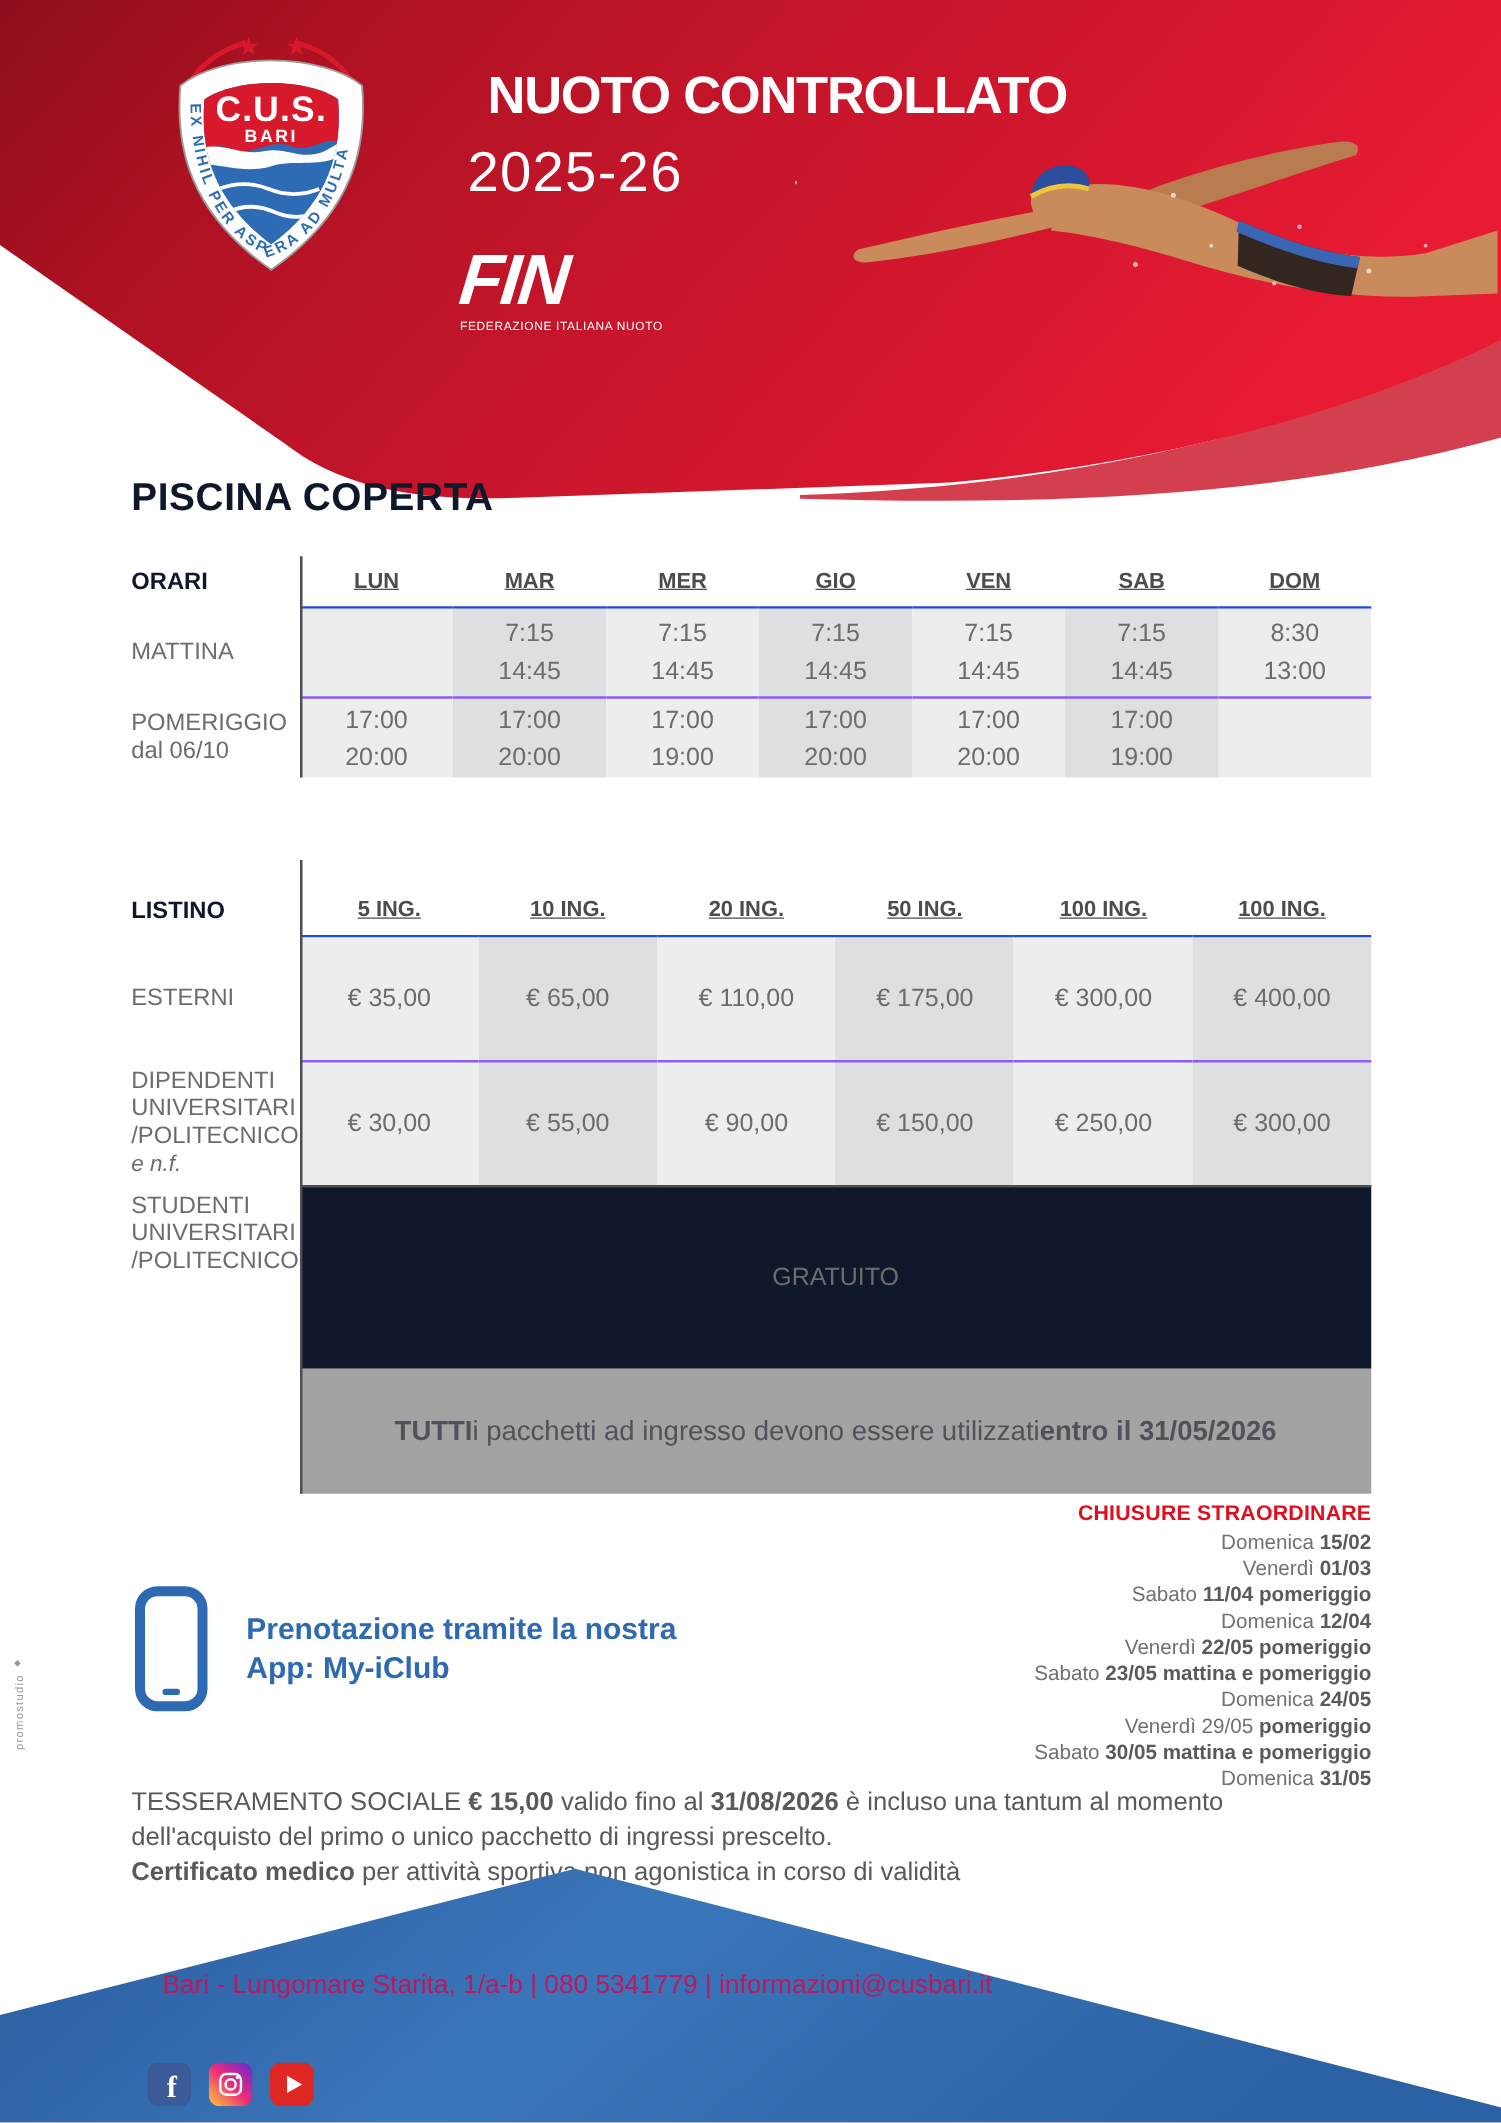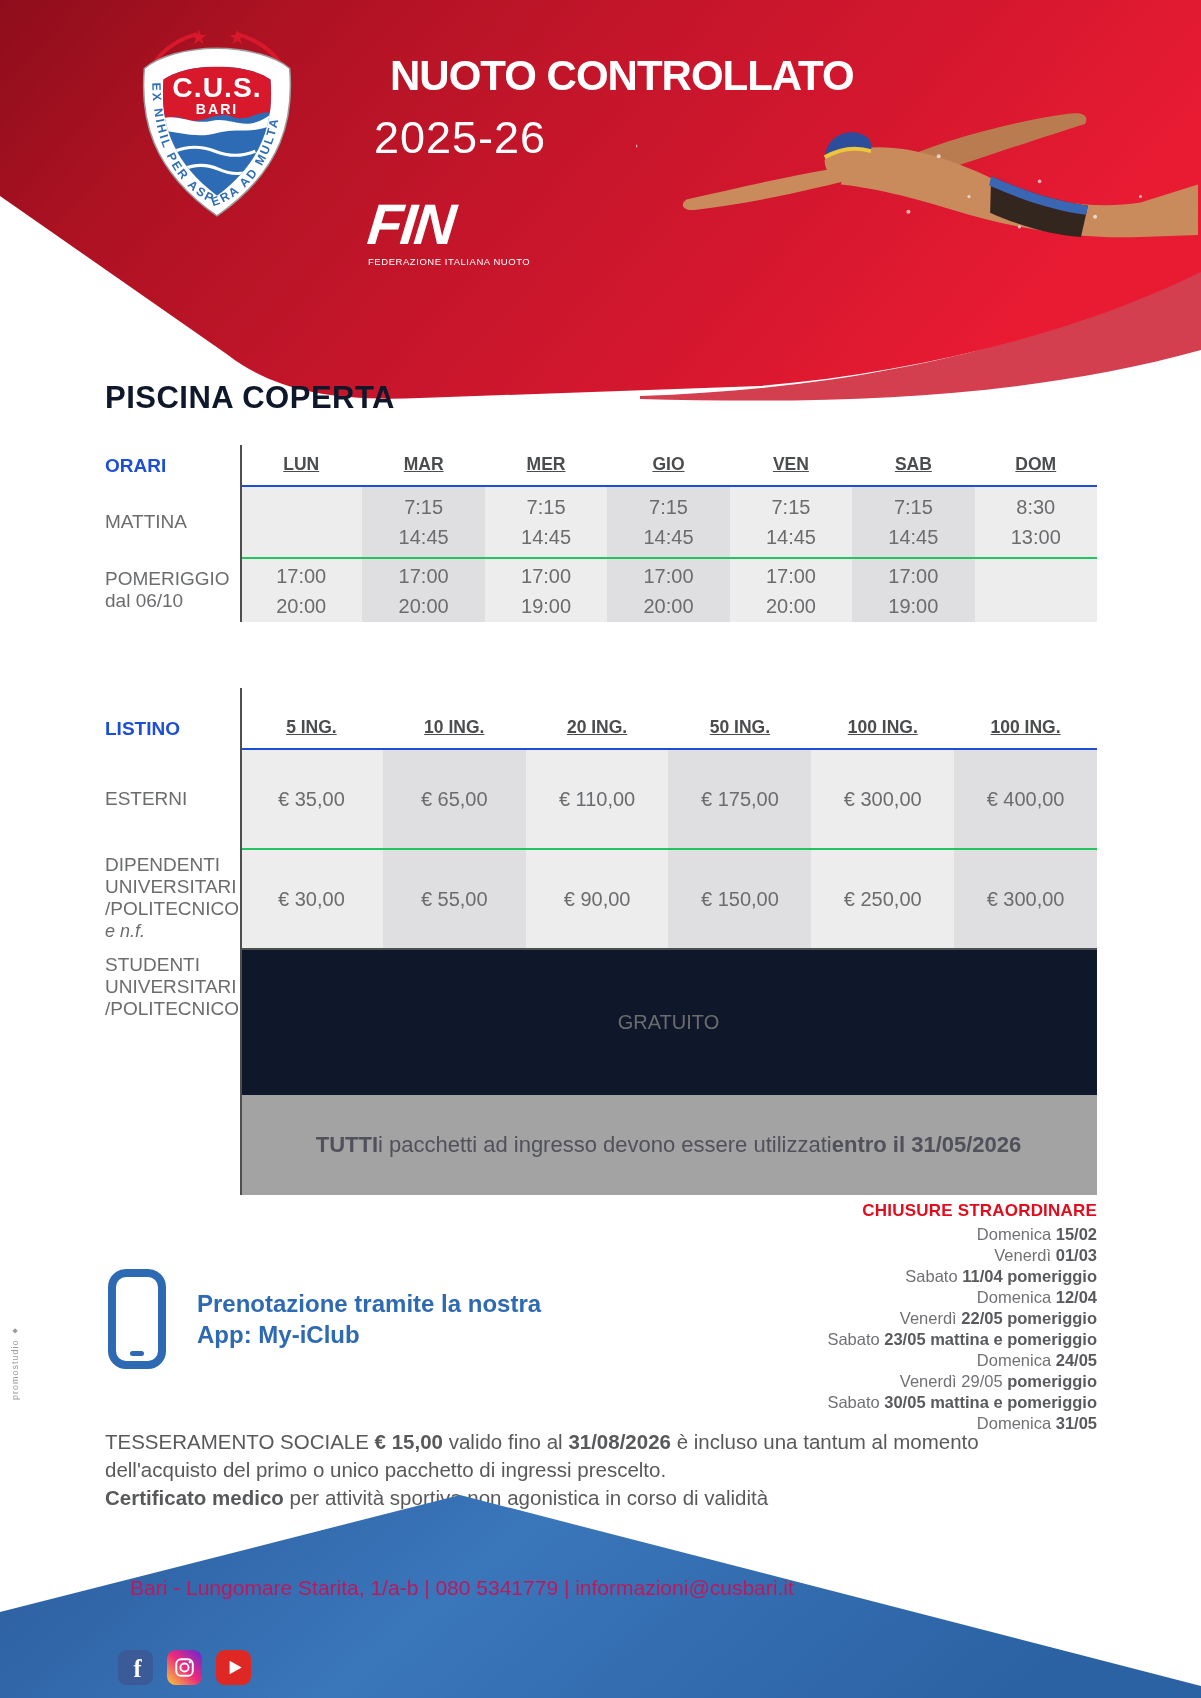--- a/index.html
+++ b/index.html
@@ -23,30 +23,30 @@
   
   .grid-table{position:absolute;left:105px;width:992px;display:grid;}
   #orari-table{top:445px;grid-template-columns:135px repeat(7,1fr);
         grid-template-rows:42px 70px 65px;}
   #listino-table{top:688px;grid-template-columns:135px repeat(6,1fr);
         grid-template-rows:62px 98px 100px 147px 100px;}
   .vline{position:absolute;left:135px;top:0;bottom:0;width:2px;background:#4d4e50;z-index:3;}
   .t-label{display:flex;flex-direction:column;justify-content:center;background:#fff;
         color:#6b6c6e;font-size:19px;line-height:22px;padding-right:6px;}
   .t-label.head{justify-content:flex-end;padding-bottom:10px;font-weight:700;
-        color:#1d4ed8;font-size:19px;}
+        color:#0f172a;font-size:19px;}
   .t-label.toplab{justify-content:flex-start;padding-top:6px;}
   .t-label .ital{font-style:italic;font-size:18px;}
   .t-dayhead{display:flex;align-items:flex-end;justify-content:center;padding-bottom:10px;
         font-weight:700;color:#4b4c4e;font-size:17.5px;border-bottom:2px solid #1d4ed8;text-decoration:underline;}
   .t-cell{display:flex;flex-direction:column;align-items:center;justify-content:center;
         color:#6b6c6e;font-size:20px;line-height:30px;}
   .t-cell.light{background:#ededee;}
   .t-cell.dark{background:#dfdfe1;}
-  .t-cell.rowsep{border-top:2px solid #22c55e;align-items:center;}
+  .t-cell.rowsep{border-top:2px solid #8b5cf6;align-items:center;}
   .t-span{grid-column:2 / -1;display:flex;align-items:center;justify-content:center;
         background:#0f172a;color:#6b6c6e;font-size:20px;border-top:2px solid #4d4e50;}
   .t-notice{grid-column:2 / -1;display:flex;align-items:center;justify-content:center;
         background:#a3a3a3;color:#50515a;font-size:22px;}
   .t-notice .b{font-weight:700;}
   
   .chiusure{position:absolute;right:104px;top:1201px;width:520px;text-align:right;}
   .chiusure-title{font-size:17px;font-weight:700;color:#e30c1c;letter-spacing:.2px;
         margin-bottom:3px;}
   .chiusure-item{font-size:16.5px;line-height:21px;color:#707174;}

